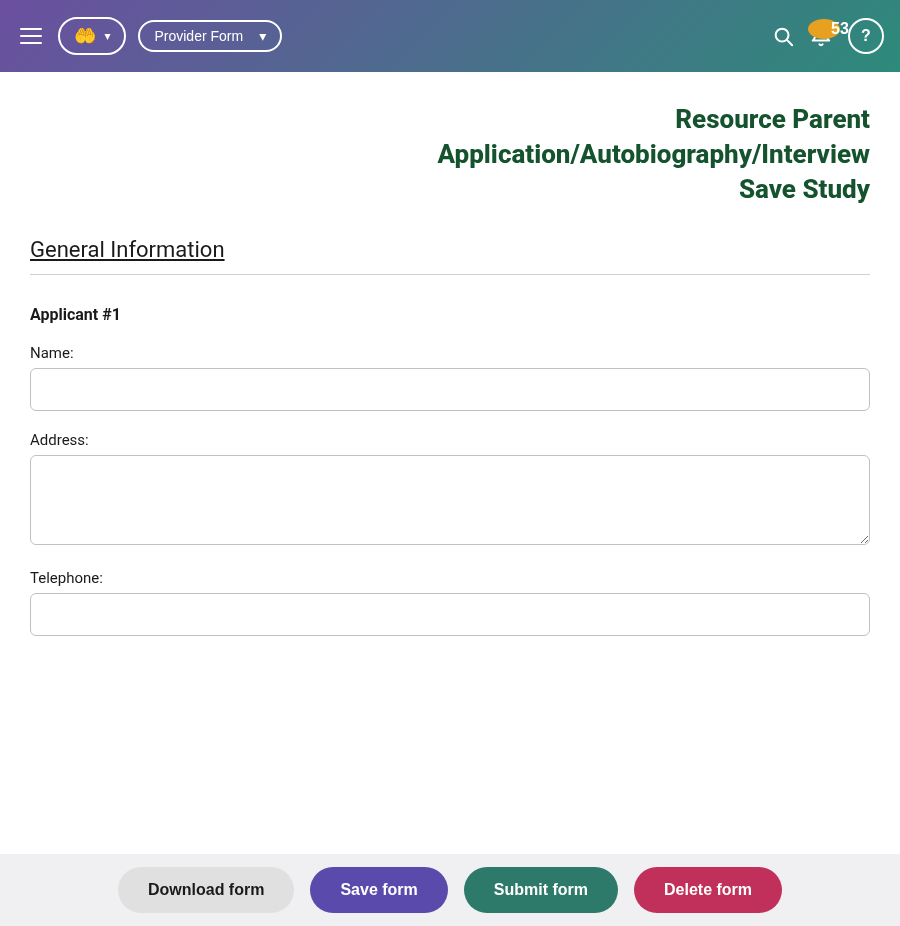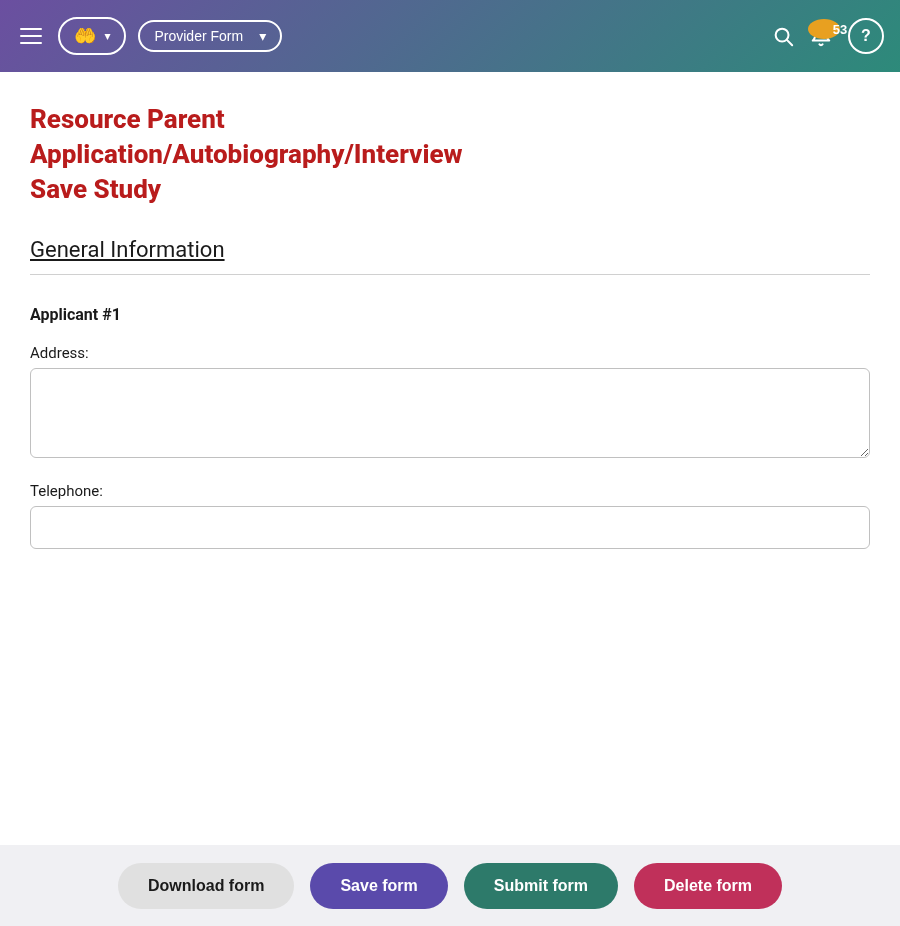--- a/index.html
+++ b/index.html
@@ -103,21 +103,21 @@
       position: relative;
     }
 
     .notification-badge {
       position: absolute;
       top: -6px;
       right: -8px;
       background: #e8a020;
       color: white;
       border-radius: 50%;
-      font-size: 13px;
+      font-size: 16px;
       font-weight: bold;
       width: 32px;
       height: 20px;
       display: flex;
       align-items: center;
       justify-content: center;
       padding-left: 32px;
     }
 
     .help-btn {
@@ -136,24 +136,24 @@
     }
 
     
     .main-content {
       background: white;
       min-height: calc(926px - 72px - 72px);
       padding: 30px 30px 20px;
     }
 
     .page-title {
-      text-align: left;
+      text-align: right;
       font-size: 26px;
       font-weight: 800;
-      color: #b91c1c;
+      color: #14532d;
       line-height: 1.35;
       margin-bottom: 30px;
     }
 
     .section-title {
       font-size: 22px;
       font-weight: 400;
       color: #1a1a1a;
       margin-bottom: 12px;
       text-decoration: underline;
@@ -202,21 +202,21 @@
       font-size: 15px;
       outline: none;
       background: white;
       height: 90px;
       resize: vertical;
     }
 
     
     .action-bar {
       background: #f0f0f3;
-      height: 81px;
+      height: 72px;
       display: flex;
       align-items: center;
       justify-content: center;
       gap: 16px;
       padding: 0 20px;
       position: fixed;
       bottom: 0;
       width: 900px;
     }
 
@@ -309,20 +309,24 @@
     <span>Resource Parent</span><br>
     <span>Application/Autobiography/Interview</span><br>
     <span>Save Study</span>
   </h1>
 
   <h2 class="section-title">General Information</h2>
   <hr class="section-divider">
 
   <p class="applicant-label">Applicant #1</p>
 
+  <div class="field-group">
+    <label class="field-label">Name:</label>
+    <input type="text" class="text-input" placeholder="" style="">
+  </div>
 
   <div class="field-group">
     <label class="field-label">Address:</label>
     <textarea class="textarea-input" placeholder="" style=""></textarea>
   </div>
 
   <div class="field-group">
     <label class="field-label">Telephone:</label>
     <input type="text" class="text-input" placeholder="" style="">
   </div>

